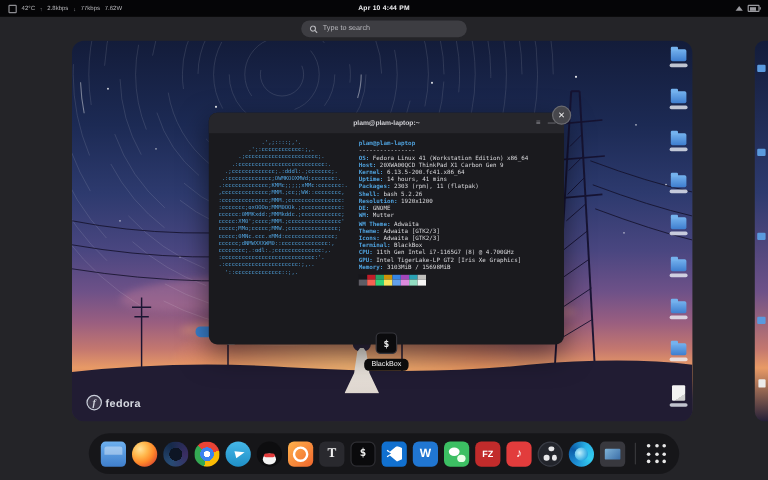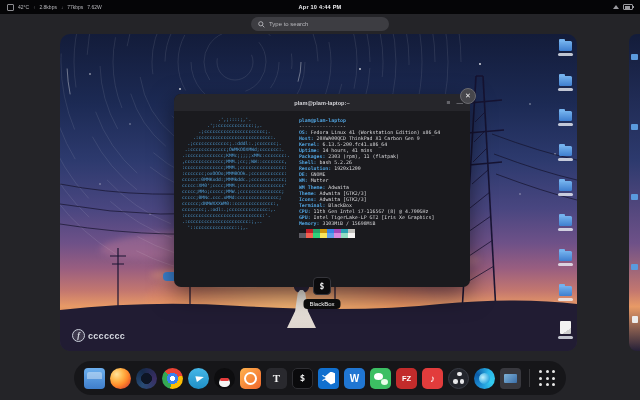--- a/index.html
+++ b/index.html
@@ -268,21 +268,21 @@
           <div class="label-bar"></div>
         </div>
         <div class="desk-item">
           <div class="file-icon"></div>
           <div class="label-bar"></div>
         </div>
       </div>
 
     <div class="watermark">
       <span class="fed-logo">f</span>
-      <span class="fed-text">ccccccc</span>
+      <span class="fed-text">fedora</span>
     </div>
   </div>
 
   <div class="term">
     <div class="term-header">
       <span class="term-title">plam@plam-laptop:~</span>
       <span class="term-controls">
         <span>≡</span>
         <span>—</span>
       </span>

